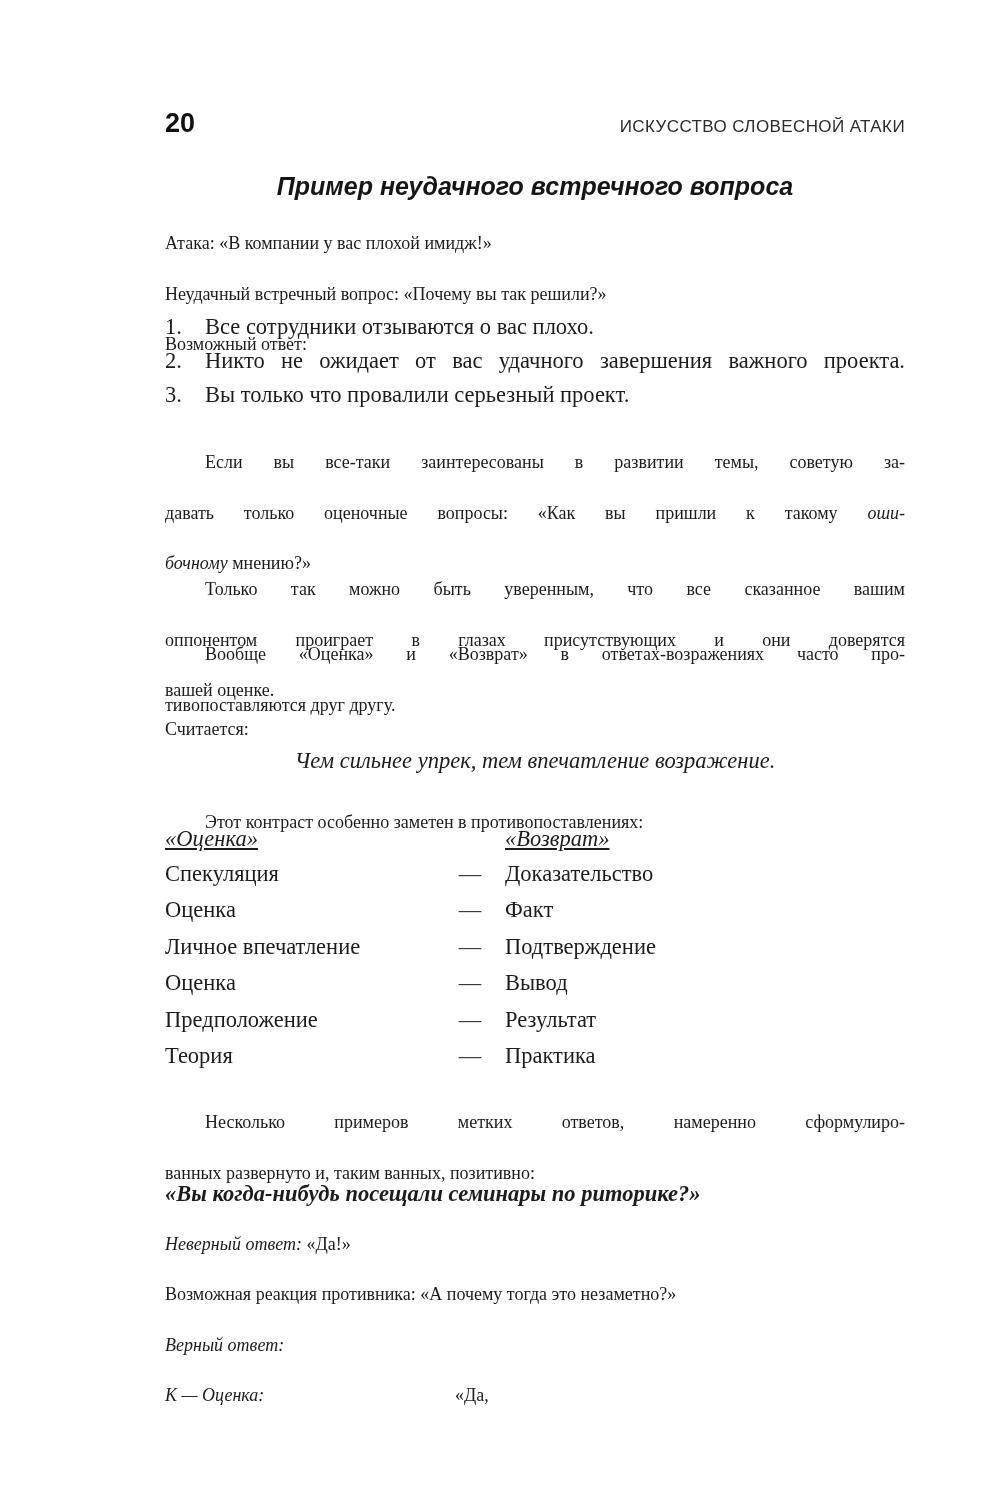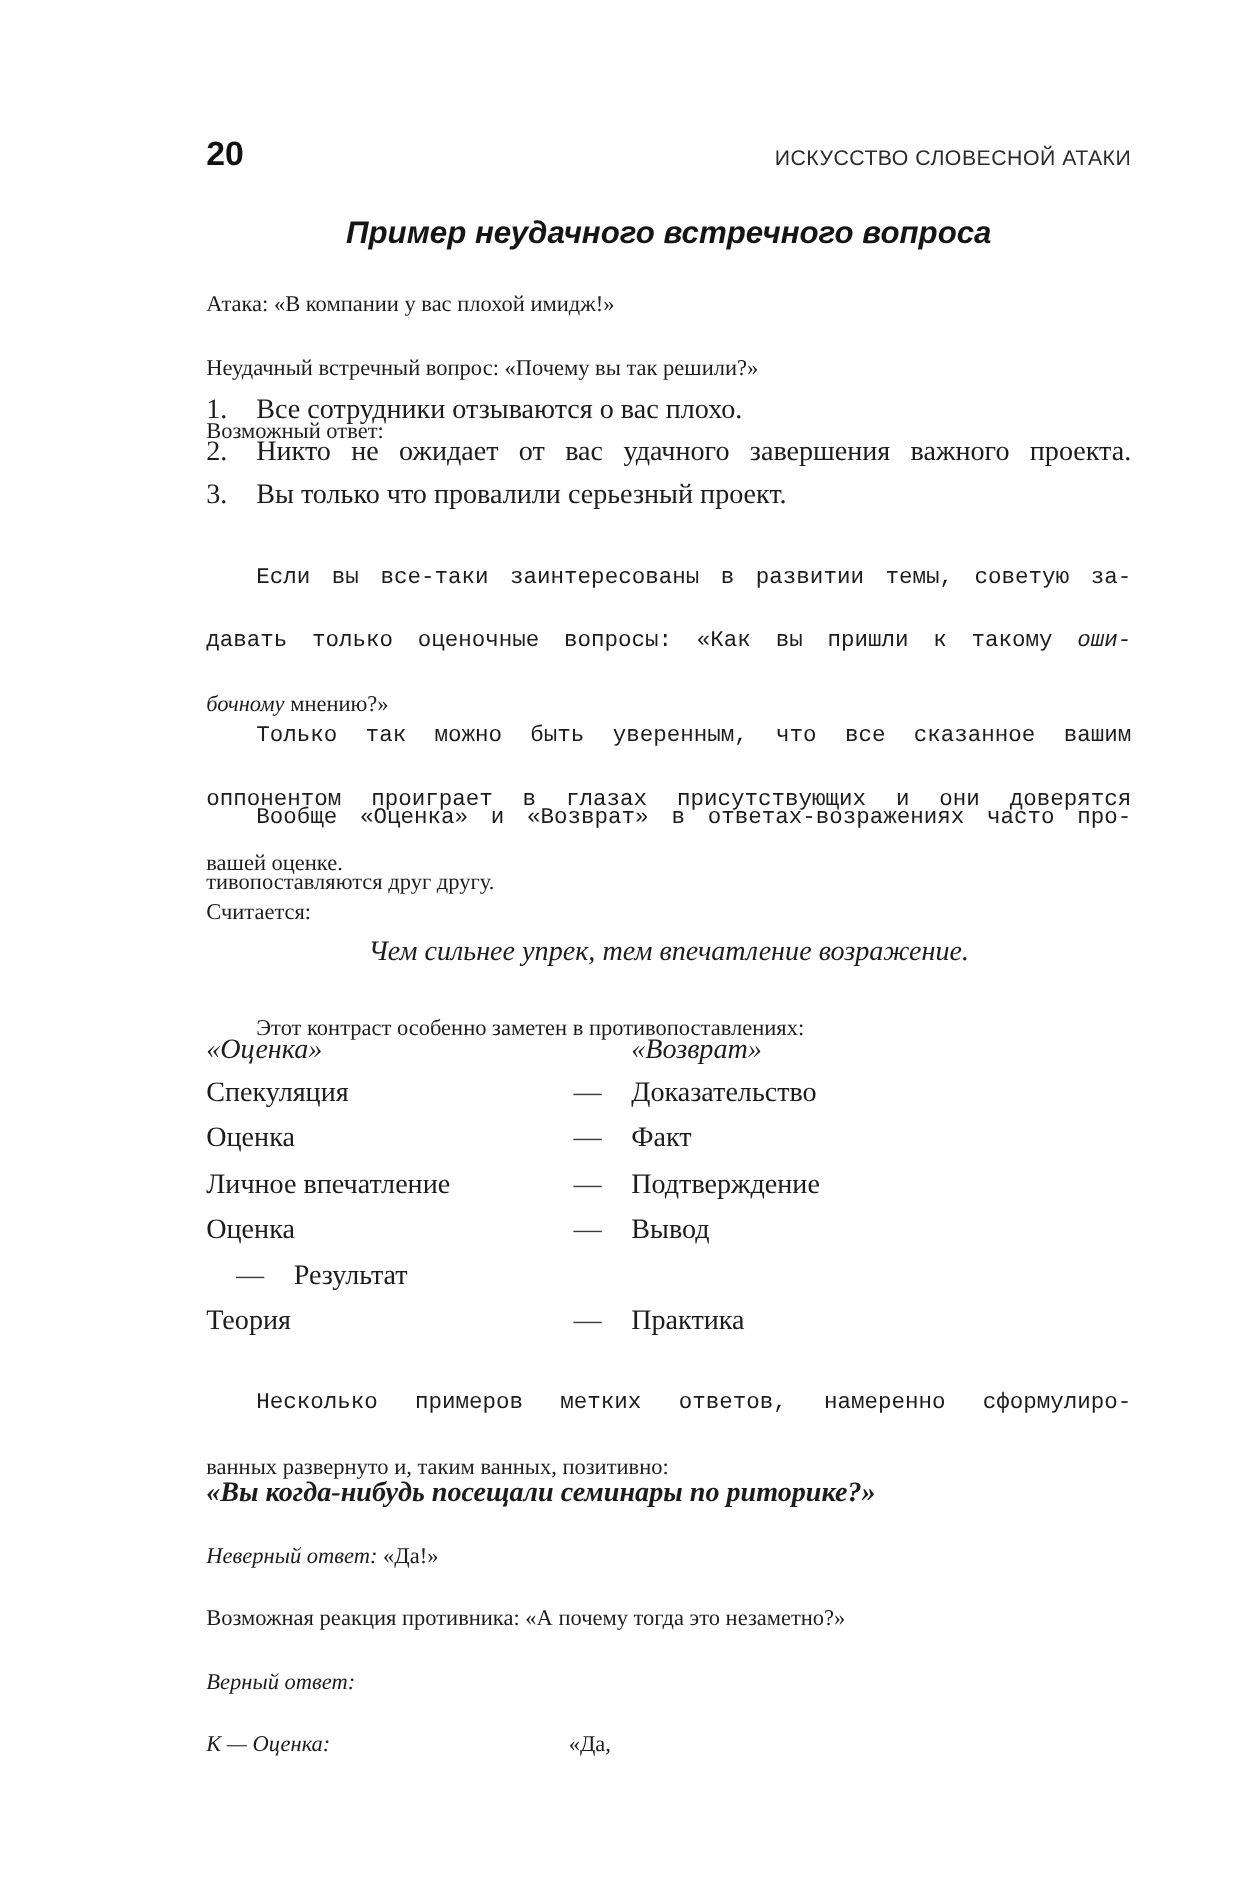--- a/index.html
+++ b/index.html
@@ -33,21 +33,21 @@
     font-weight: bold;
     font-style: italic;
     color: #151515;
     line-height: 30px;
     text-align: center;
   }
 
   
   .bodyline { font-size: 18px; line-height: 33.5px; white-space: nowrap; margin-top: 17px; }
   .bwrap .bodyline { white-space: normal; }
-  .jl { text-align: justify; text-align-last: justify; white-space: normal; font-family: Liberation Mono, monospace; }
+  .jl { text-align: justify; text-align-last: justify; white-space: normal; }
   .ind { text-indent: 40px; }
   .it { font-style: italic; }
 
   .attack-block { top: 210px; }
   .list-block { top: 310px; }
   .list-row { display: flex; font-size: 22.5px; line-height: 34px; }
   .list-num { width: 40px; flex: 0 0 40px; }
   .list-text { flex: 1; }
   .list-text.fill { text-align: justify; text-align-last: justify; }
 
@@ -61,21 +61,21 @@
     text-align: center;
     font-style: italic;
     font-size: 22.5px;
     line-height: 33.5px;
   }
 
   .contrast-line { top: 789px; }
 
   
   .opp-table { top: 822px; }
-  .opp-header { display: flex; font-style: italic; font-size: 22.5px; line-height: 34px; }
+  .opp-header { display: flex; font-style: italic; font-size: 22.5px; line-height: 34px; text-decoration: underline; }
   .opp-header .hleft { width: 340px; flex: 0 0 340px; }
   .opp-rows { }
   .opp-row { display: flex; font-size: 22.5px; line-height: 36.4px; height: 36.4px; }
   .opp-left { width: 270px; flex: 0 0 270px; }
   .opp-dash { width: 70px; flex: 0 0 70px; text-align: center; color: #3a3a3a; }
   .opp-right { flex: 1; }
 
   .para-examples { top: 1089px; }
 
   
@@ -165,20 +165,21 @@
         <span class="opp-left">Личное впечатление</span>
         <span class="opp-dash">—</span>
         <span class="opp-right">Подтверждение</span>
       </div>
       <div class="opp-row">
         <span class="opp-left">Оценка</span>
         <span class="opp-dash">—</span>
         <span class="opp-right">Вывод</span>
       </div>
       <div class="opp-row">
+        <span class="opp-left">Предположение</span>
         <span class="opp-dash">—</span>
         <span class="opp-right">Результат</span>
       </div>
       <div class="opp-row">
         <span class="opp-left">Теория</span>
         <span class="opp-dash">—</span>
         <span class="opp-right">Практика</span>
       </div>
     </div>
   </div>

